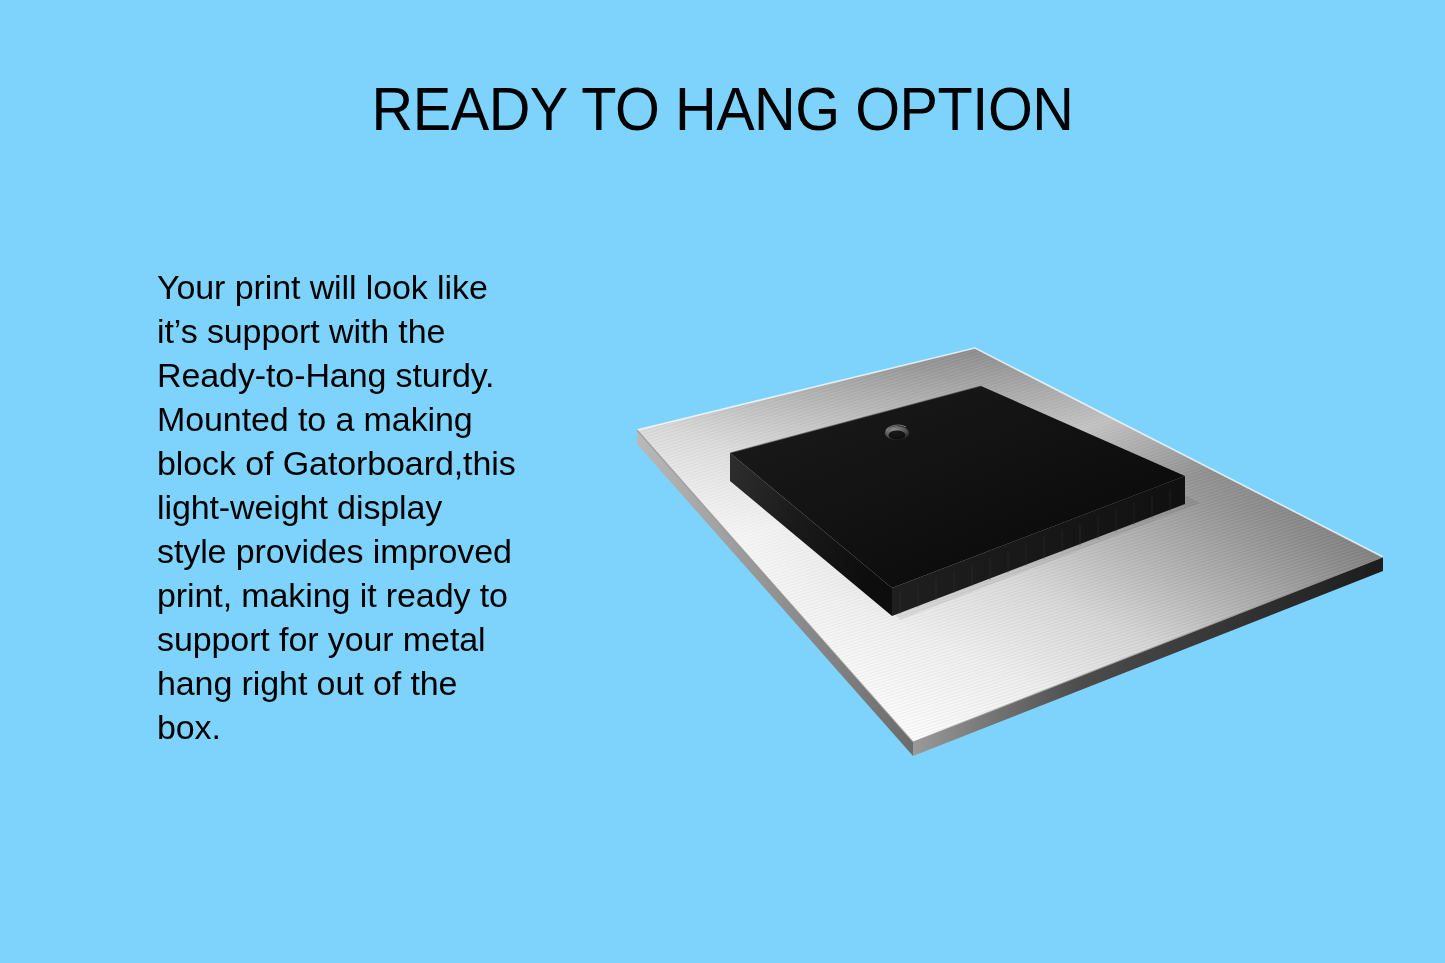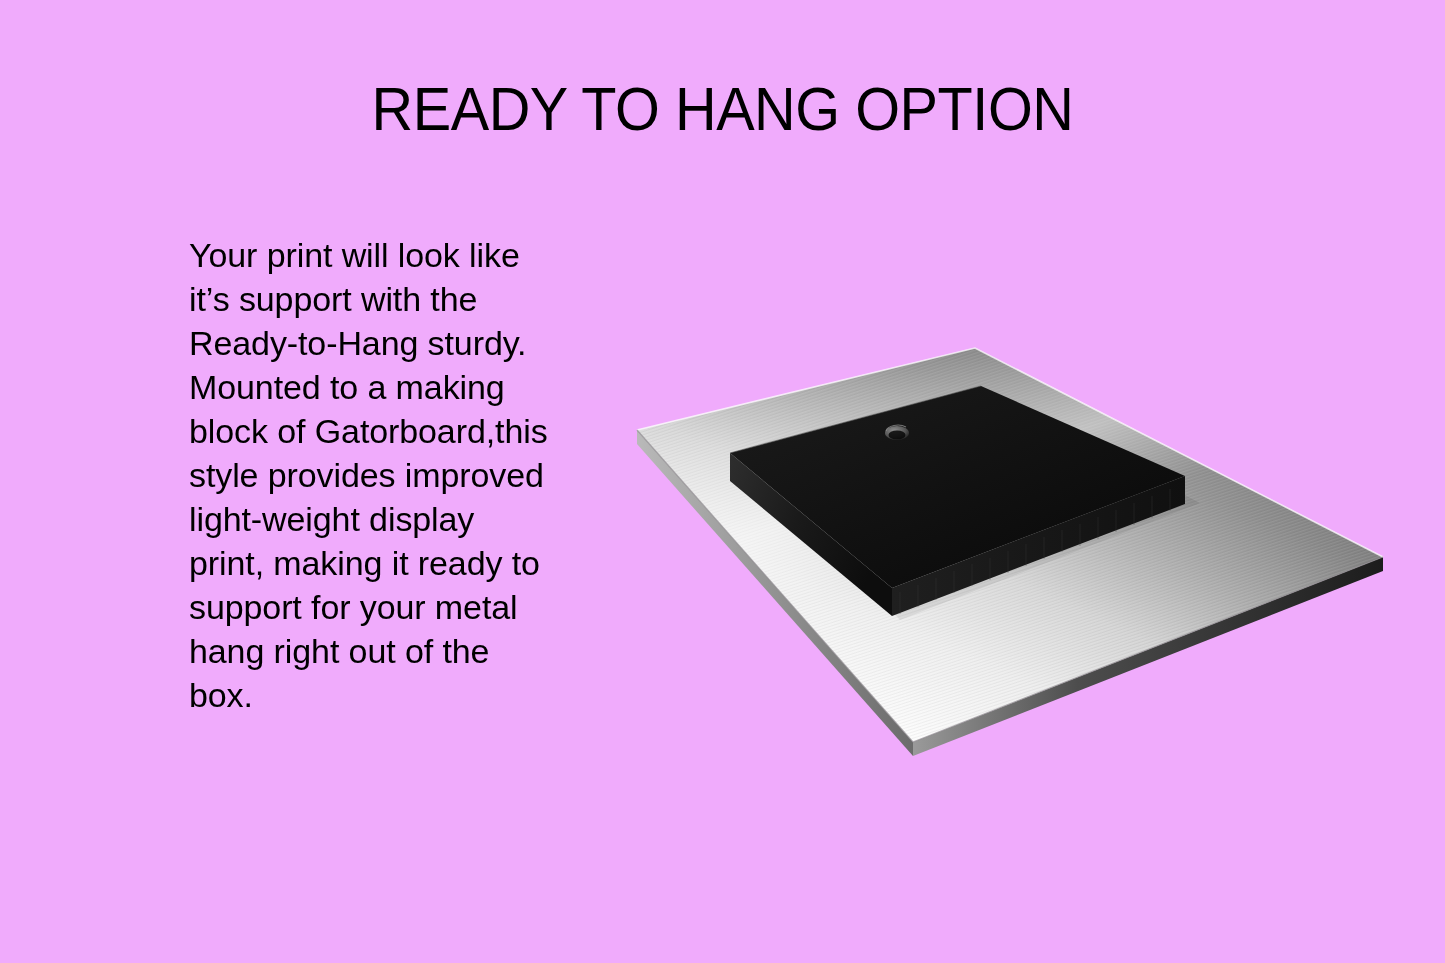--- a/index.html
+++ b/index.html
@@ -12,21 +12,21 @@
     height: 963px;
     position: relative;
     overflow: hidden;
     font-family: "Liberation Sans", sans-serif;
     color: #000000;
   }
 
   #slide {
     position: absolute;
     inset: 0;
-    background: #f0abfc;
+    background: #7dd3fc;
   }
 
   
   #slide-title {
     position: absolute;
     left: 0;
     top: 78px;
     width: 1445px;
     text-align: center;
     font-family: "Liberation Sans", sans-serif;
@@ -37,29 +37,28 @@
     color: #000000;
     transform: scaleX(0.93);
     transform-origin: 50% 50%;
     white-space: nowrap;
   }
 
   
   #body-copy {
     position: absolute;
     left: 157px;
-    top: 233px;
+    top: 265px;
     width: 410px;
     font-family: "Liberation Sans", sans-serif;
     font-size: 34px;
     font-weight: 400;
     line-height: 44px;
     color: #000000;
     letter-spacing: -0.1px;
-    margin-left: 32px;
   }
   #body-copy p {
     margin: 0;
   }
 
   
   #product-figure {
     position: absolute;
     left: 600px;
     top: 320px;
@@ -79,22 +78,22 @@
 <div id="slide">
 
   <div id="slide-title">READY TO HANG OPTION</div>
 
   <div id="body-copy">
     <p>Your print will look like</p>
     <p>it’s support with the</p>
     <p>Ready-to-Hang sturdy.</p>
     <p>Mounted to a making</p>
     <p>block of Gatorboard,this</p>
+    <p>light-weight display</p>
     <p>style provides improved</p>
-    <p>light-weight display</p>
     <p>print, making it ready to</p>
     <p>support for your metal</p>
     <p>hang right out of the</p>
     <p>box.</p>
   </div>
 
   <div id="product-figure">
     <svg viewBox="0 0 820 460" xmlns="http://www.w3.org/2000/svg">
       <defs>
 

